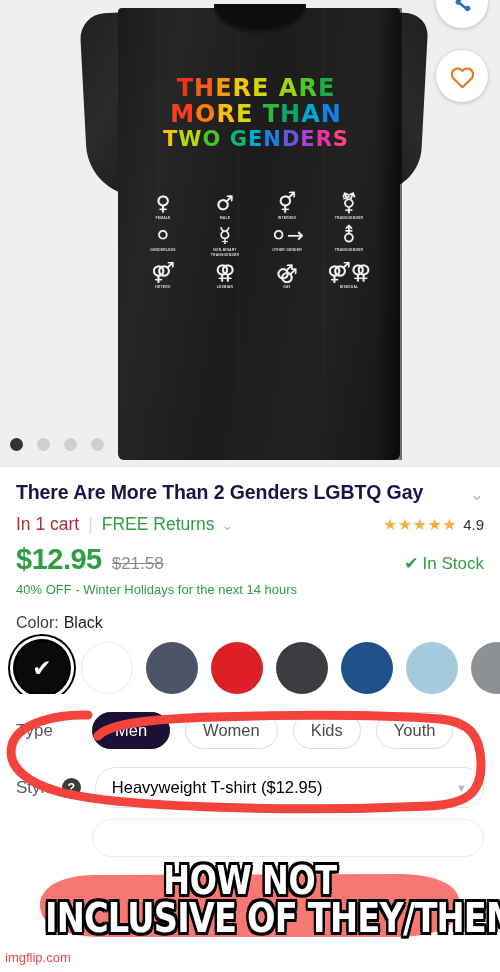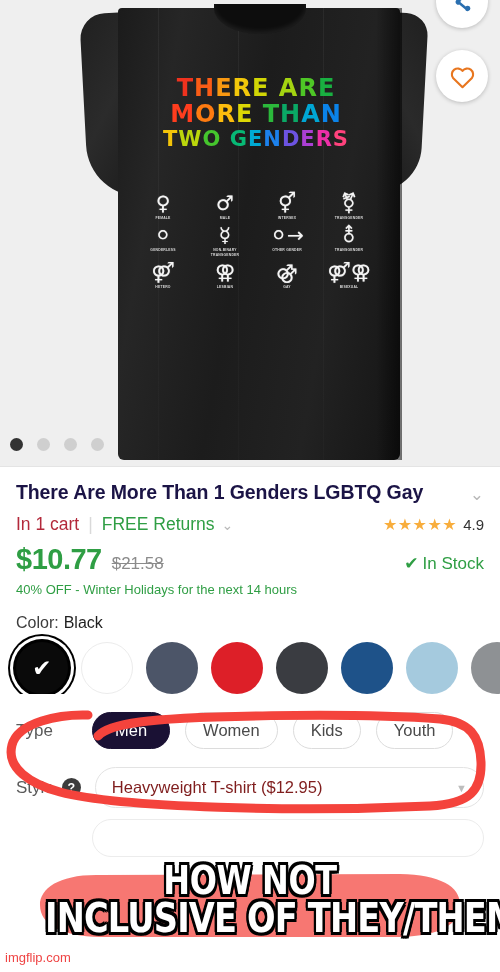--- a/index.html
+++ b/index.html
@@ -164,21 +164,21 @@
   .helpq{
     width:19px; height:19px; border-radius:50%; background:#3c3c3c; color:#fff;
     font-size:12.5px; font-weight:700; display:inline-flex;
     align-items:center; justify-content:center; margin-left:8px;
   }
   .select{
     flex:1; border:1px solid #e3e3e3; border-radius:26px;
     padding:10px 16px; display:flex; align-items:center; justify-content:space-between;
     background:#fff;
   }
-  .select .val{ color:#7f1d1d; font-size:16.5px; }
+  .select .val{ color:#000000; font-size:16.5px; }
   .select .caret{ color:#bdbdbd; font-size:11px; }
   .ghost-field{
     margin:11px 16px 0 92px; height:38px;
     border:1px solid #ececec; border-radius:26px;
   }
 
   
   .annot{ position:absolute; left:0; top:0; width:500px; height:972px; pointer-events:none; }
 
   
@@ -293,40 +293,40 @@
       <div class="dot"></div>
       <div class="dot"></div>
       <div class="dot"></div>
     </div>
 </div>
 
 <div class="panel">
   <div class="divider"></div>
 
   <div class="title-row">
-    <div class="title">There Are More Than 1 Genders LGBTQ Gay</div>
+    <div class="title">There Are More Than 2 Genders LGBTQ Gay</div>
     <div class="chev">⌄</div>
   </div>
 
   <div class="meta-row">
     <div class="meta-left">
       <span class="incart">In 1 cart</span>
       <span class="vbar">|</span>
       <span class="freeret">FREE Returns</span>
       <span class="chev-sm">⌄</span>
     </div>
     <div class="rating">
       <span class="stars">★★★★★</span>
       <span class="ratenum">4.9</span>
     </div>
   </div>
 
   <div class="price-row">
     <div class="price-left">
-      <span class="price">$10.77</span>
+      <span class="price">$12.95</span>
       <span class="oldprice">$21.58</span>
     </div>
     <div class="stock">
       <span class="tick">✔</span><span>In Stock</span>
     </div>
   </div>
 
   <div class="promo">40% OFF - Winter Holidays for the next 14 hours</div>
 
   <div class="color-label">

